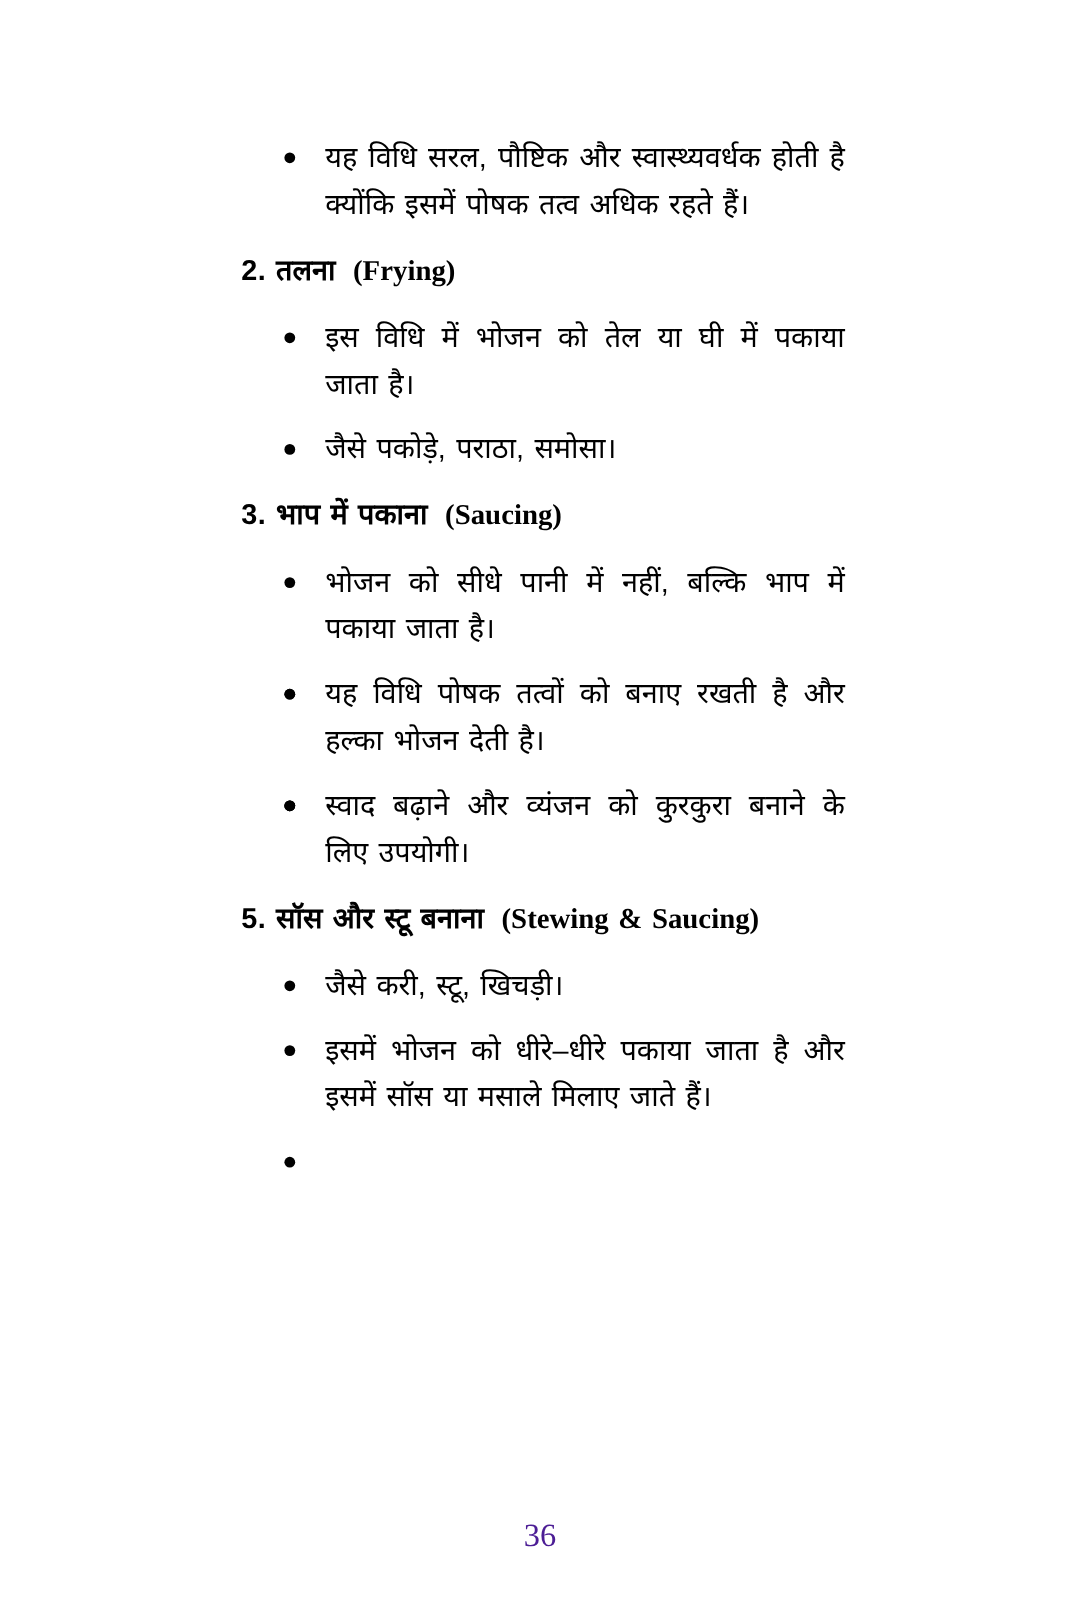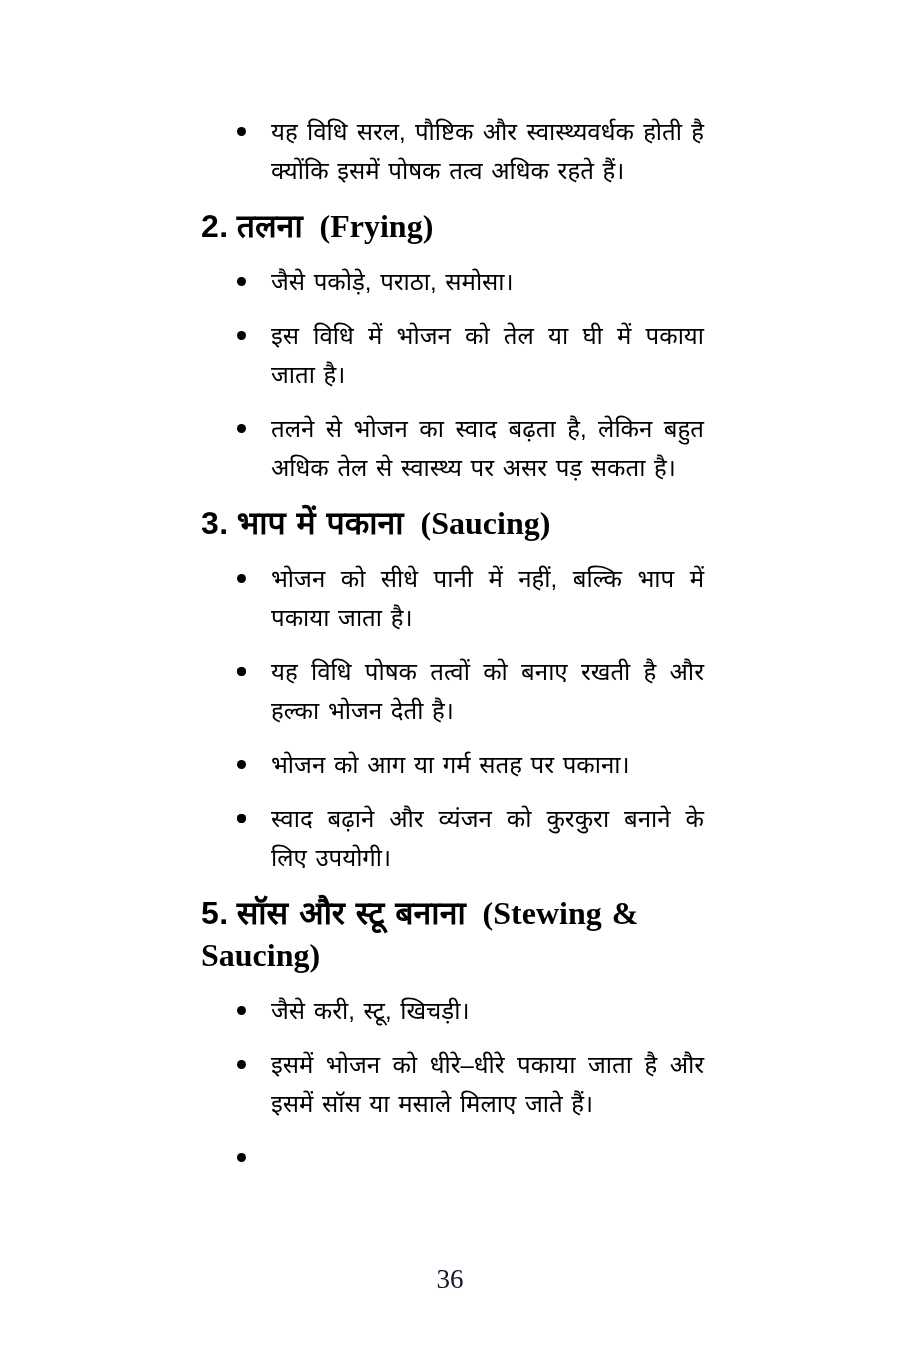--- a/index.html
+++ b/index.html
@@ -28,21 +28,21 @@
   li.bullet .dot {
     position: absolute;
     left: 36px;
     top: 15px;
     width: 9px;
     height: 9px;
     border-radius: 50%;
     background: #000000;
   }
   h2.heading {
-    font-size: 32px;
+    font-size: 24px;
     line-height: 42px;
     font-weight: bold;
     margin: 8px 0 15px 0;
     word-spacing: 2px;
   }
   h2.heading .num {
     font-family: "Liberation Sans", sans-serif;
     margin-right: 8px;
     letter-spacing: 0.5px;
   }
@@ -53,21 +53,21 @@
   }
   .bold-lead { font-weight: bold; }
   .page-number {
     position: absolute;
     bottom: 55px;
     left: 0;
     right: 0;
     text-align: center;
     font-family: "Liberation Serif", serif;
     font-size: 27px;
-    color: #0f172a;
+    color: #4c1d95;
   }
 </style>
 </head>
 <body>
 
 <div class="page">
 
   <ul class="bullets">
     <li class="bullet">
       <span class="dot"></span>
@@ -75,29 +75,25 @@
     </li>
   </ul>
 
   <section>
     <h2 class="heading">
       <span class="num">2.</span><span class="hi">तलना</span> <span class="en">(Frying)</span>
     </h2>
     <ul class="bullets">
       <li class="bullet">
         <span class="dot"></span>
-        <span>जैसे पकोड़े, पराठा, समोसा।</span>
-      </li>
-      <li class="bullet">
-        <span class="dot"></span>
         <span>इस विधि में भोजन को तेल या घी में पकाया जाता है।</span>
       </li>
       <li class="bullet">
         <span class="dot"></span>
-        <span>तलने से भोजन का स्वाद बढ़ता है, लेकिन बहुत अधिक तेल से स्वास्थ्य पर असर पड़ सकता है।</span>
+        <span>जैसे पकोड़े, पराठा, समोसा।</span>
       </li>
     </ul>
   </section>
 
   <section>
     <h2 class="heading">
       <span class="num">3.</span><span class="hi">भाप में पकाना</span> <span class="en">(Saucing)</span>
     </h2>
     <ul class="bullets">
       <li class="bullet">
@@ -111,21 +107,20 @@
         <span class="dot"></span>
         <span>यह विधि पोषक तत्वों को बनाए रखती है और हल्का भोजन देती है।</span>
       </li>
     </ul>
   </section>
 
   <section>
     <ul class="bullets">
       <li class="bullet">
         <span class="dot"></span>
-        <span>भोजन को आग या गर्म सतह पर पकाना।</span>
       </li>
       <li class="bullet">
         <span class="dot"></span>
       </li>
       <li class="bullet">
         <span class="dot"></span>
         <span>स्वाद बढ़ाने और व्यंजन को कुरकुरा बनाने के लिए उपयोगी।</span>
       </li>
     </ul>
   </section>

